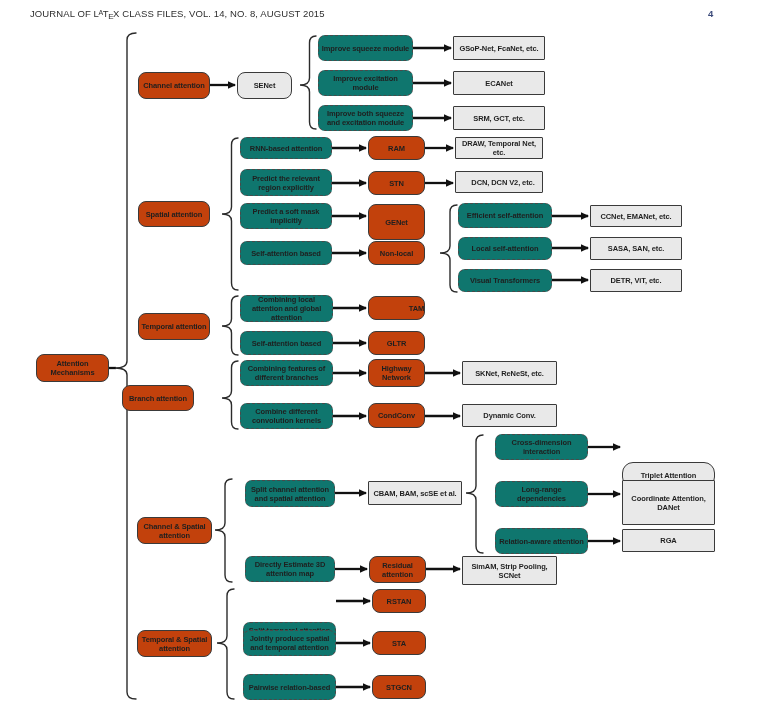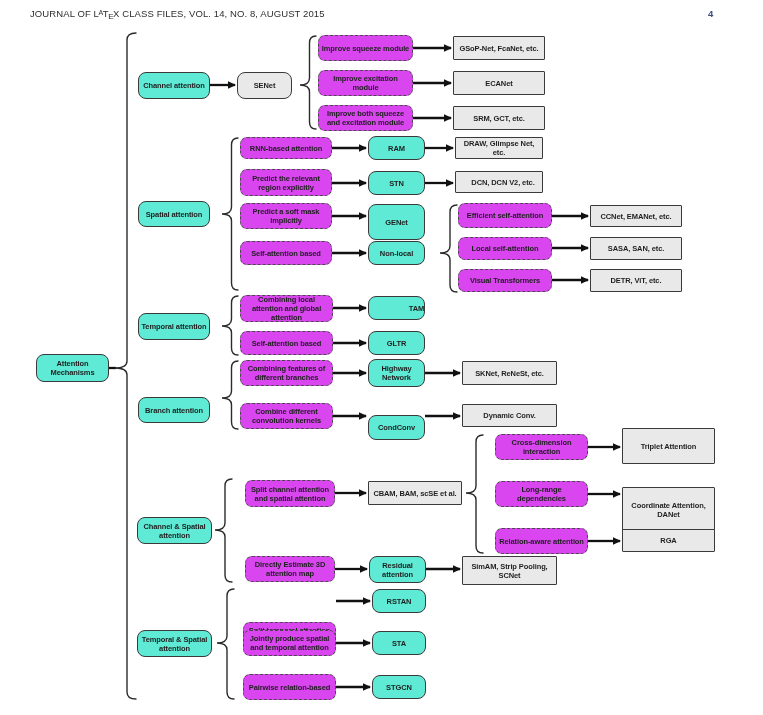--- a/index.html
+++ b/index.html
@@ -13,28 +13,28 @@
   }
   .lx-a{font-size:7px;position:relative;top:-2.5px;margin:0 -0.5px;}
   .lx-e{font-size:8px;position:relative;top:2px;margin:0 -0.5px;}
   .pageno{
     position:absolute;top:8px;left:708px;font-size:9.5px;font-weight:bold;
     color:#3b4a7a;
   }
   .node{
     position:absolute;box-sizing:border-box;display:flex;align-items:center;
     justify-content:center;text-align:center;font-size:7.5px;font-weight:bold;
-    color:#1f1f1f;line-height:1.2;background:#5eead4;letter-spacing:-0.1px;
+    color:#1f1f1f;line-height:1.2;background:#c2410c;letter-spacing:-0.1px;
   }
   .node span{display:block;padding:0 2px;}
   .cat{border:1.4px solid #3a3a3a;border-radius:8px;}
   .method{border:1.4px solid #3a3a3a;border-radius:8px;}
   .gray{background:#e9e9e9;}
   .leaf{border:1.4px solid #3a3a3a;border-radius:1px;background:#e9e9e9;}
-  .dashed{border:1.4px dashed #4a4a4a;border-radius:7px;background:#d946ef;}
+  .dashed{border:1.4px dashed #4a4a4a;border-radius:7px;background:#0f766e;}
   .overflow3 span{width:96px;}
   svg.layer{position:absolute;left:0;top:0;pointer-events:none;}
 </style>
 </head>
 <body>
 
 <div class="page">
 
   <div class="hdr"><span>JOURNAL OF L</span><span class="lx-a">A</span><span>T</span><span class="lx-e">E</span><span>X CLASS FILES, VOL. 14, NO. 8, AUGUST 2015</span></div>
 
@@ -96,21 +96,21 @@
       </div>
       <div class="node cat" style="left: 138px; top: 72px; width: 72px; height: 27px;">
         <span>Channel attention</span>
       </div>
       <div class="node cat" style="left: 138px; top: 201px; width: 72px; height: 26px;">
         <span>Spatial attention</span>
       </div>
       <div class="node cat" style="left: 138px; top: 313px; width: 72px; height: 27px;">
         <span>Temporal attention</span>
       </div>
-      <div class="node cat" style="left: 138px; top: 385px; width: 72px; height: 26px; margin-top: 12px;">
+      <div class="node cat" style="left: 122px; top: 385px; width: 72px; height: 26px;">
         <span>Branch attention</span>
       </div>
       <div class="node cat" style="left: 137px; top: 517px; width: 75px; height: 27px;">
         <span>Channel &amp; Spatial attention</span>
       </div>
       <div class="node cat" style="left: 137px; top: 630px; width: 75px; height: 27px;">
         <span>Temporal &amp; Spatial attention</span>
       </div>
       <div class="node method gray" style="left: 237px; top: 72px; width: 55px; height: 27px;">
         <span>SENet</span>
@@ -133,21 +133,21 @@
       <div class="node leaf" style="left: 453px; top: 106px; width: 92px; height: 24px; text-align: center;">
         <span>SRM, GCT, etc.</span>
       </div>
       <div class="node dashed" style="left: 240px; top: 137px; width: 92px; height: 22px;">
         <span>RNN-based attention</span>
       </div>
       <div class="node method" style="left: 368px; top: 136px; width: 57px; height: 24px;">
         <span>RAM</span>
       </div>
       <div class="node leaf" style="left: 455px; top: 137px; width: 88px; height: 22px;">
-        <span>DRAW, Glimpse Net, etc.</span>
+        <span>DRAW, Temporal Net, etc.</span>
       </div>
       <div class="node dashed" style="left: 240px; top: 169px; width: 92px; height: 27px;">
         <span>Predict the relevant region explicitly</span>
       </div>
       <div class="node method" style="left: 368px; top: 171px; width: 57px; height: 24px;">
         <span>STN</span>
       </div>
       <div class="node leaf" style="left: 455px; top: 171px; width: 88px; height: 22px; padding-left: 8px;">
         <span>DCN, DCN V2, etc.</span>
       </div>
@@ -198,42 +198,42 @@
       </div>
       <div class="node method" style="left: 368px; top: 359px; width: 57px; height: 28px;">
         <span>Highway Network</span>
       </div>
       <div class="node leaf" style="left: 462px; top: 361px; width: 95px; height: 24px;">
         <span>SKNet, ReNeSt, etc.</span>
       </div>
       <div class="node dashed" style="left: 240px; top: 403px; width: 93px; height: 26px;">
         <span>Combine different convolution kernels</span>
       </div>
-      <div class="node method" style="left: 368px; top: 415px; width: 57px; height: 25px;">
+      <div class="node method" style="left: 368px; top: 403px; width: 57px; height: 25px;">
         <span>CondConv</span>
       </div>
       <div class="node leaf" style="left: 462px; top: 404px; width: 95px; height: 23px;">
         <span>Dynamic Conv.</span>
       </div>
       <div class="node dashed" style="left: 245px; top: 480px; width: 90px; height: 27px;">
         <span>Split channel attention and spatial attention</span>
       </div>
       <div class="node leaf" style="left: 368px; top: 481px; width: 94px; height: 24px;">
         <span>CBAM, BAM, scSE et al.</span>
       </div>
       <div class="node dashed" style="left: 495px; top: 434px; width: 93px; height: 26px;">
         <span>Cross-dimension interaction</span>
       </div>
-      <div class="node leaf" style="left: 622px; top: 428px; width: 93px; height: 36px;">
+      <div class="node leaf" style="left: 622px; top: 462px; width: 93px; height: 26px; border-radius: 11px;">
         <span>Triplet Attention</span>
       </div>
       <div class="node dashed" style="left: 495px; top: 481px; width: 93px; height: 26px;">
         <span>Long-range dependencies</span>
       </div>
-      <div class="node leaf" style="left: 622px; top: 480px; width: 93px; height: 45px; margin-top: 7px;">
+      <div class="node leaf" style="left: 622px; top: 480px; width: 93px; height: 45px;">
         <span>Coordinate Attention, DANet</span>
       </div>
       <div class="node dashed" style="left: 495px; top: 528px; width: 93px; height: 26px;">
         <span>Relation-aware attention</span>
       </div>
       <div class="node leaf" style="left: 622px; top: 529px; width: 93px; height: 23px;">
         <span>RGA</span>
       </div>
       <div class="node dashed" style="left: 245px; top: 556px; width: 90px; height: 26px;">
         <span>Directly Estimate 3D attention map</span>

